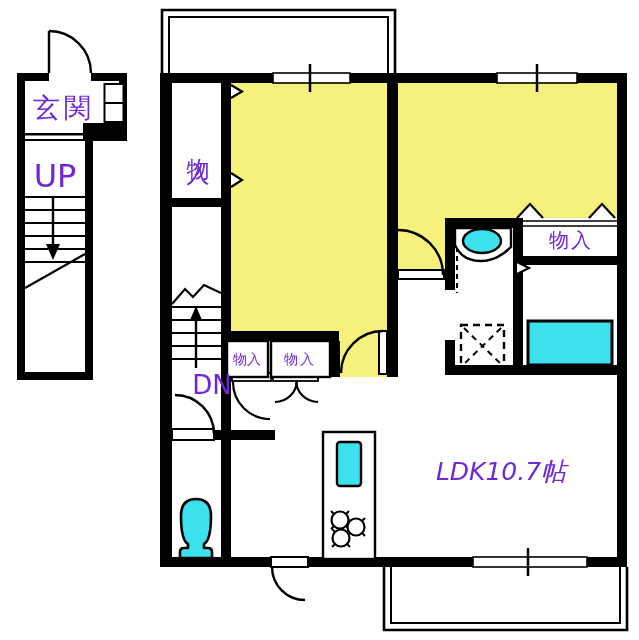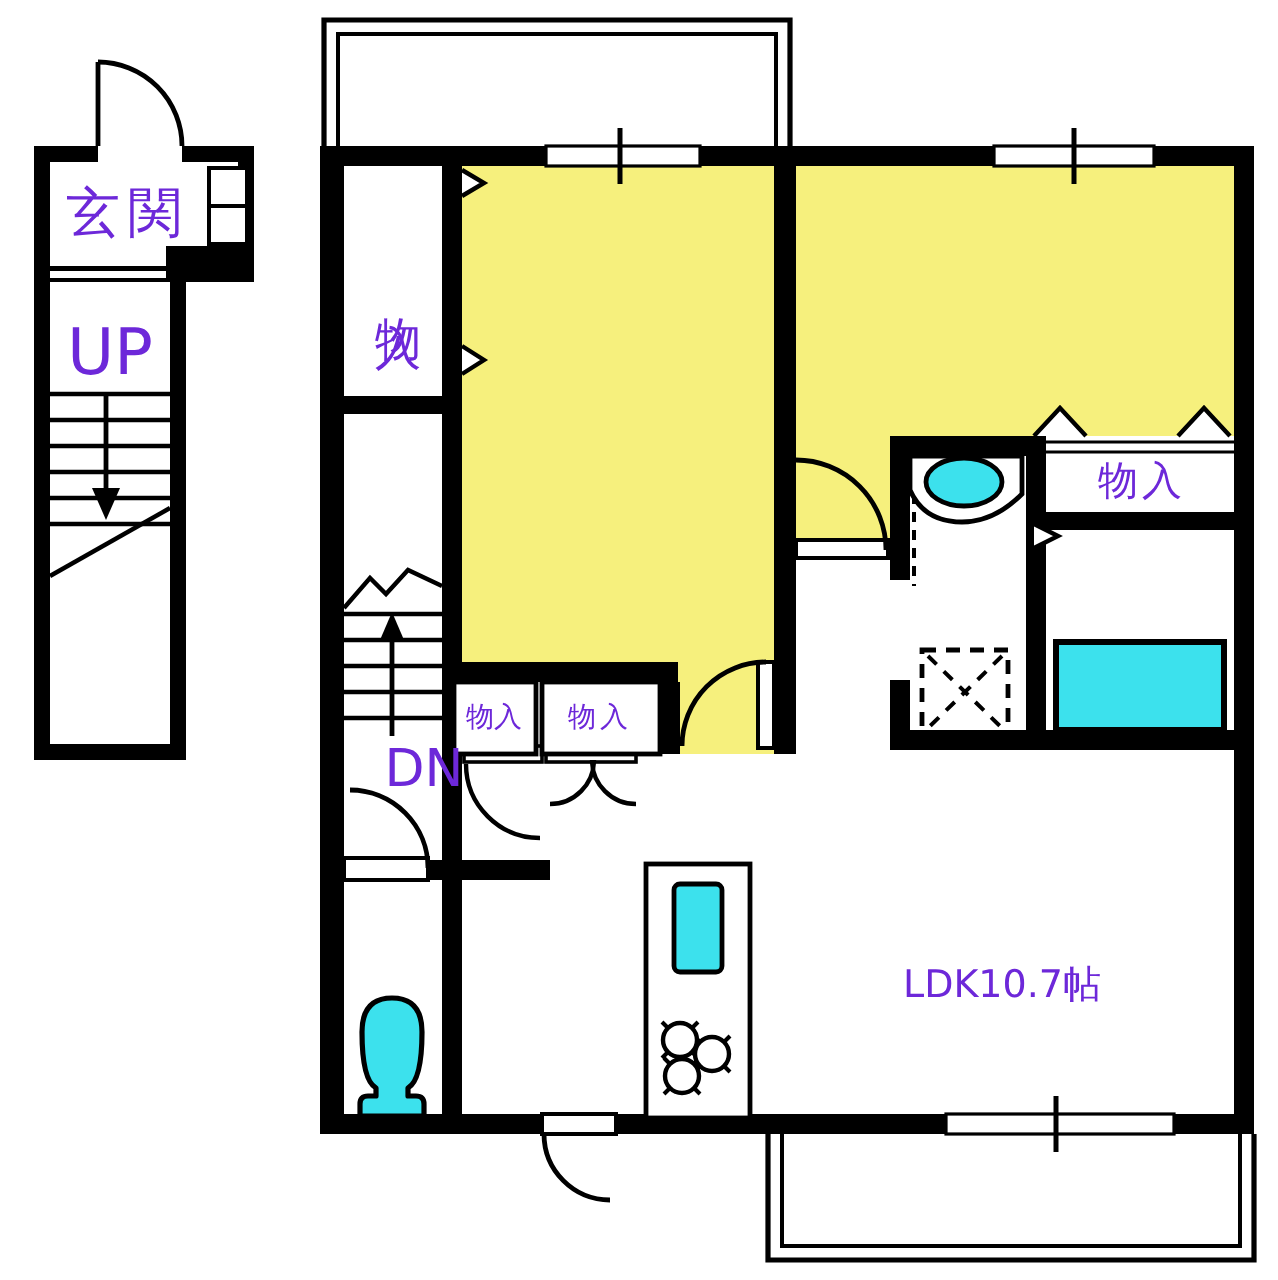--- a/index.html
+++ b/index.html
@@ -183,14 +183,14 @@
   </g>
 </svg>
 
   <div class="lbl" style="left:64px;top:107px;font-size:27px;letter-spacing:4px;">玄関</div>
   <div class="lbl" style="left:55px;top:176px;font-size:32px;">UP</div>
   <div class="lbl v" style="left:198px;top:143px;font-size:23px;">物入</div>
   <div class="lbl" style="left:571px;top:240px;font-size:20px;letter-spacing:2px;">物入</div>
   <div class="lbl" style="left:247px;top:359px;font-size:14px;">物入</div>
   <div class="lbl" style="left:300px;top:359px;font-size:14px;letter-spacing:2px;">物入</div>
   <div class="lbl" style="left:194px;top:385px;font-size:26px;margin-left:18px;">DN</div>
-  <div class="lbl" style="left:501px;top:493px;font-size:19px;">LDK10.7帖</div>
+  <div class="lbl" style="left:501px;top:471px;font-size:25px;font-style:italic;">LDK10.7帖</div>
 </div>
 
 </body></html>

